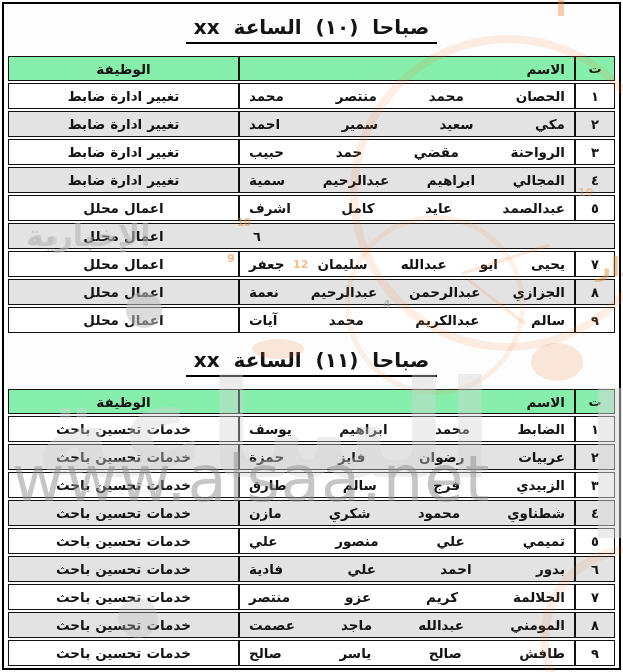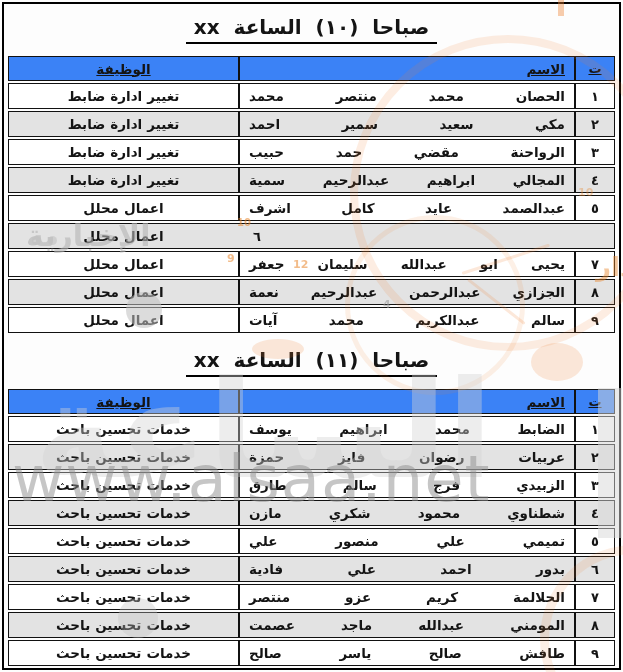--- a/index.html
+++ b/index.html
@@ -17,21 +17,21 @@
     border-bottom:2px solid #000;padding:0 8px 3px 8px;
   }
   .sched-title .w{unicode-bidi:isolate;}
   
   .tbl{margin:12px 4px 0 4px;}
   .trow{
     display:flex;direction:ltr;border:1.5px solid #111;margin-bottom:2px;
     height:24px;align-items:stretch;background:#fff;
   }
   .trow.alt{background:#e3e3e3;}
-  .trow.head{background:#3b82f6;height:23px;text-decoration:underline;}
+  .trow.head{background:#86efac;height:23px;}
   .cell{display:flex;align-items:center;font-weight:bold;font-size:13.5px;}
   .c-job{width:229px;justify-content:center;gap:5px;}
   .c-name{
     flex:1;border-left:2px solid #111;border-right:2px solid #111;
     justify-content:space-between;padding:0 9px;
   }
   .c-name.hdr{justify-content:flex-end;}
   .c-num{width:38px;justify-content:center;font-size:13px;}
   .cell bdi{unicode-bidi:isolate;white-space:nowrap;}
   

